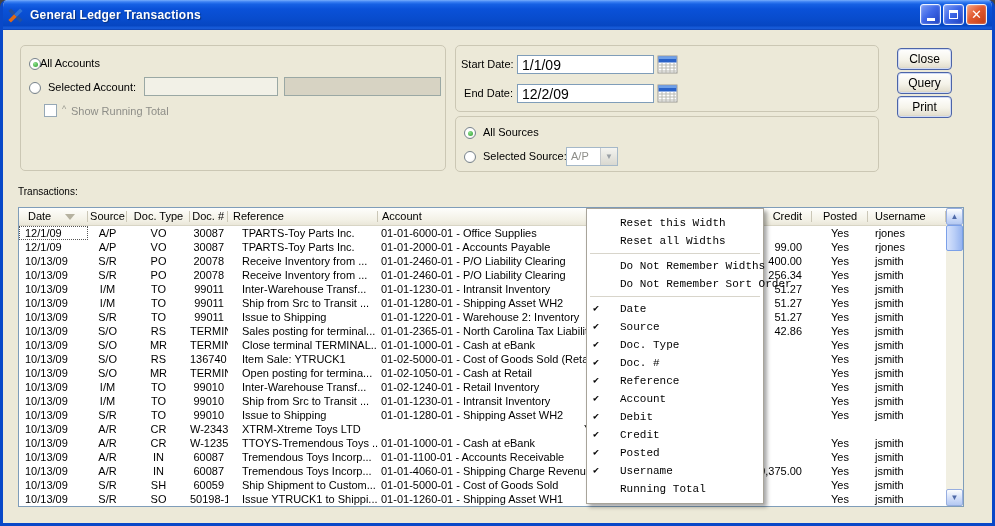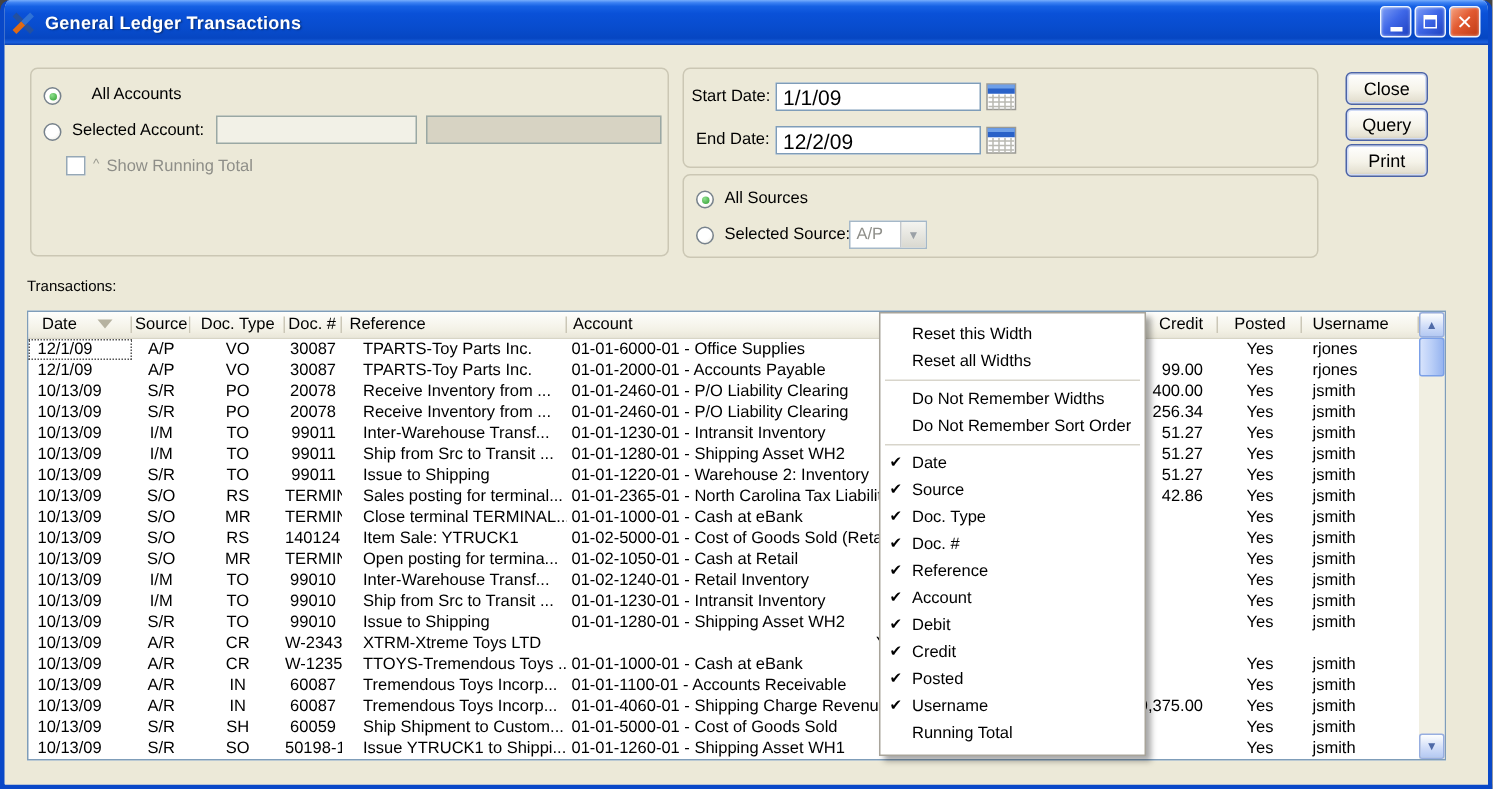--- a/index.html
+++ b/index.html
@@ -97,21 +97,21 @@
     background: linear-gradient(180deg,#fdfefe,#cfdcf8 60%,#b4c9f2);
     color: #4f6aa8; font-size: 8px; line-height: 15px; text-align: center; cursor: pointer; }
   .sc-up { top: 0; } .sc-down { bottom: 0; }
   .sc-thumb { position: absolute; left: 0; top: 17px; width: 17px; height: 26px; border: 1px solid #7ba0e8; border-radius: 2px;
     background: linear-gradient(90deg,#d7e3fc 0%,#b9cef7 50%,#96b4f0 100%); cursor: grab; }
 
   .ctx-menu { position: absolute; left: 583px; top: 178px; width: 178px;
     background: #fff; border: 1px solid #a8a49a; box-shadow: 3px 3px 4px rgba(0,0,0,.35);
     padding: 5px 1px 5px 1px; z-index: 50; }
   .menu-item { position: relative; height: 18px; line-height: 18px; font-size: 11px; color:#000;
-    padding-left: 20px; white-space: nowrap; cursor: pointer; }
+    padding-left: 32px; white-space: nowrap; cursor: pointer; font-family: Liberation Mono, monospace; }
   .menu-item .chk { position: absolute; left: 5px; top: 0; font-size: 10px; color:#000; }
   .menu-sep { height: 1px; background: #d8d5cb; margin: 3px 2px; }
 </style>
 </head>
 <body>
 
 <div class="window">
   <div class="titlebar">
     <svg class="title-icon" viewBox="0 0 16 16">
       <line x1="2.5" y1="2.5" x2="13.5" y2="13.5" stroke="#24509e" stroke-width="3.4"></line>
@@ -129,21 +129,21 @@
       <div class="cap-btn close">
           <span class="glyph-x">✕</span>
         </div>
     </div>
   </div>
 
   <div class="content">
 
     <div class="groupbox gb-accounts">
       <div class="radio sel" style="left:8px; top:12px;"></div>
-      <span class="lbl" style="left:40px; top:11px;text-align:right;">All Accounts</span>
+      <span class="lbl" style="left:19px; top:11px;text-align:right;">All Accounts</span>
       <div class="radio" style="left:8px; top:36px;"></div>
       <span class="lbl" style="left:27px; top:35px;">Selected Account:</span>
       <input class="txt dis1" style="left: 123px; top: 31px; width: 134px;" value="">
       <input class="txt dis2" style="left: 263px; top: 31px; width: 157px;" value="">
       <div class="checkbox" style="left:23px; top:58px;"></div>
       <span class="caret-mark" style="left:41px; top:58px;">^</span>
       <span class="lbl dis" style="left:50px; top:59px;">Show Running Total</span>
     </div>
 
     <div class="groupbox gb-dates">
@@ -305,21 +305,21 @@
             <div class="td c-acct">01-01-1000-01 - Cash at eBank</div>
             <div class="td c-debit"></div>
             <div class="td c-credit"></div>
             <div class="td c-posted">Yes</div>
             <div class="td c-user">jsmith</div>
           </div>
           <div class="tr">
             <div class="td c-date">10/13/09</div>
             <div class="td c-source">S/O</div>
             <div class="td c-doctype">RS</div>
-            <div class="td c-docnum">140124</div>
+            <div class="td c-docnum">136740</div>
             <div class="td c-ref">Item Sale: YTRUCK1</div>
             <div class="td c-acct">01-02-5000-01 - Cost of Goods Sold (Retail)</div>
             <div class="td c-debit"></div>
             <div class="td c-credit"></div>
             <div class="td c-posted">Yes</div>
             <div class="td c-user">jsmith</div>
           </div>
           <div class="tr">
             <div class="td c-date">10/13/09</div>
             <div class="td c-source">S/O</div>

